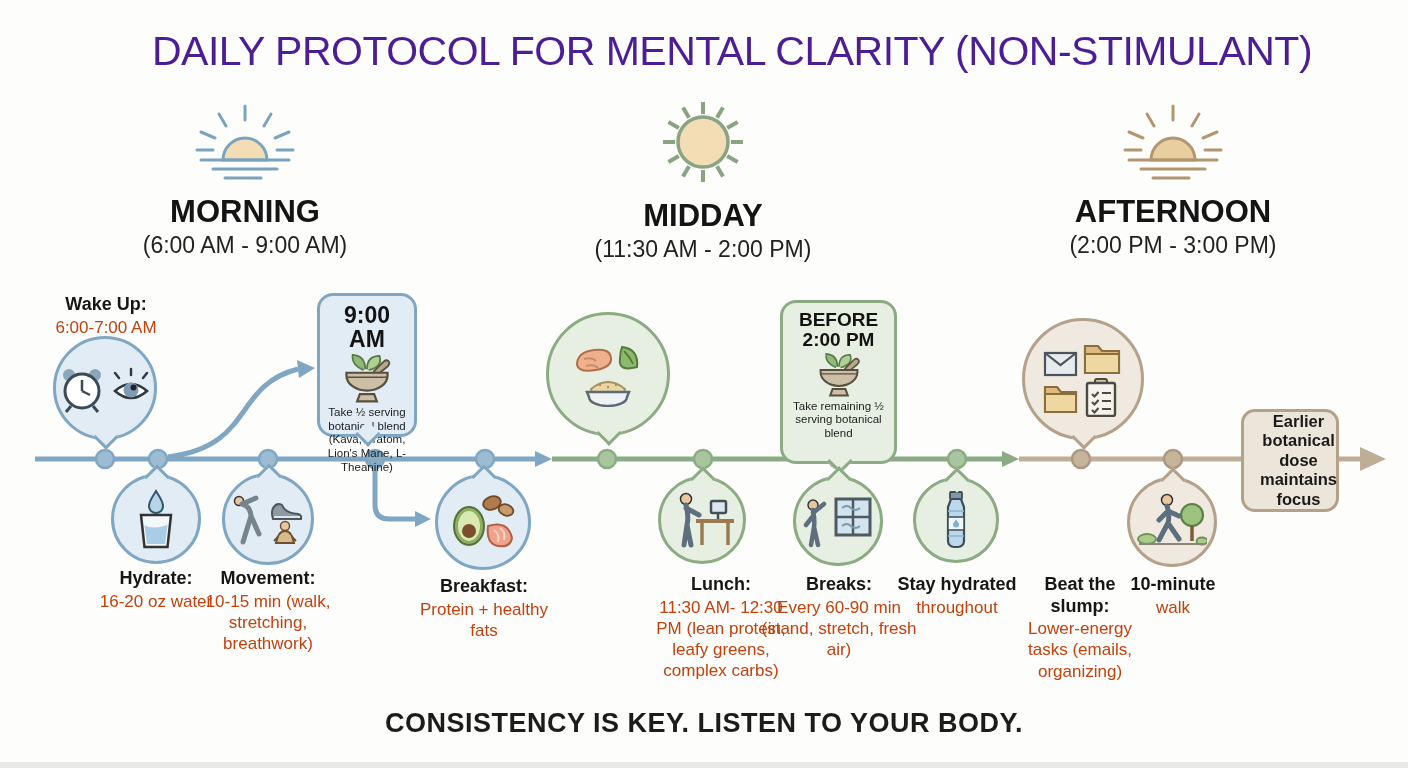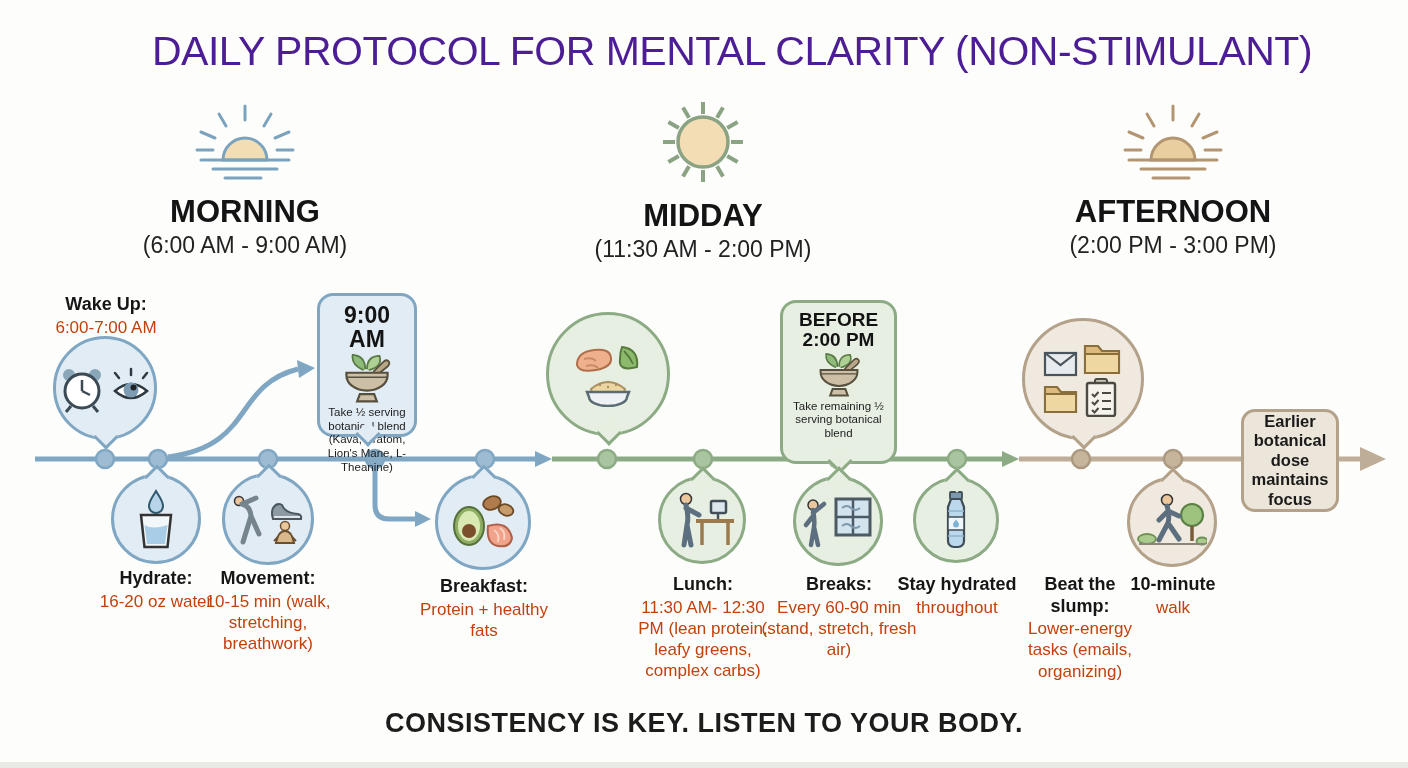--- a/index.html
+++ b/index.html
@@ -37,21 +37,21 @@
   .bt-lg{font-size:23px;}
   .bt-md{font-size:19px;}
   .bd-sm{font-size:11.5px;}
 
   .label{position:absolute;transform:translateX(-50%);text-align:center;}
   .label .lt{font-size:18px;font-weight:700;line-height:1.2;color:#161616;}
   .label .ld{font-size:17px;line-height:1.25;color:#c2410c;margin-top:1px;}
   .lt-narrow .lt{max-width:96px;margin:0 auto;}
 
   .earlier{position:absolute;border:3.5px solid #b4a189;background:#ece5d9;border-radius:14px;
-           box-sizing:border-box;display:flex;align-items:center;justify-content:center;
+           box-sizing:border-box;display:flex;align-items:center;justify-content:flex-start;
            text-align:center;font-size:16.5px;font-weight:700;line-height:1.18;color:#1a1a1a;
            padding:16px;}
 </style>
 </head>
 <body>
 
 <div class="canvas">
 
   <div class="title">DAILY PROTOCOL FOR MENTAL CLARITY (NON-STIMULANT)</div>
 
@@ -257,21 +257,21 @@
     <svg width="72" height="58" viewBox="0 0 72 58">
       <circle cx="20" cy="8" r="5.5" fill="#ecc79e" stroke="#333" stroke-width="1.5"></circle>
       <path d="M20 14 q3 12 1 20 l-3 20 M21 34 l4 20 M20 17 l13 7" stroke="#5d6f7e" stroke-width="5" fill="none" stroke-linecap="round"></path>
       <line x1="30" y1="30" x2="68" y2="30" stroke="#9b7a4d" stroke-width="4"></line>
       <line x1="36" y1="30" x2="36" y2="54" stroke="#9b7a4d" stroke-width="3.5"></line>
       <line x1="62" y1="30" x2="62" y2="54" stroke="#9b7a4d" stroke-width="3.5"></line>
       <rect x="45" y="10" width="15" height="12" rx="1.5" fill="#dce6ec" stroke="#42505a" stroke-width="2.5"></rect>
       <line x1="52" y1="22" x2="52" y2="28" stroke="#42505a" stroke-width="2.5"></line>
     </svg>
   </div>
-  <div class="label" style="left:703px;top:574px;width:150px">
+  <div class="label" style="left:721px;top:574px;width:150px">
     <div class="lt">Lunch:</div>
     <div class="ld">11:30 AM- 12:30 PM (lean protein, leafy greens, complex carbs)</div>
   </div>
 
   <div class="tbox green" style="left:780px;top:300px;width:117px;height:164px">
     <div class="bt bt-md">BEFORE 2:00 PM</div>
     <svg width="48" height="45" viewBox="0 0 60 56">
       <path d="M26 18 q-14 -6 -12 -17 q14 1 14 16" fill="#8fbb7a" stroke="#587a45" stroke-width="2"></path>
       <path d="M30 17 q0 -15 14 -15 q4 12 -12 16" fill="#aed094" stroke="#587a45" stroke-width="2"></path>
       <path d="M37 20 l11 -11 q3.5 -3.5 6 -1 q2.5 2.5 -1 6 l-11 9" fill="#b9a888" stroke="#57503e" stroke-width="2"></path>

